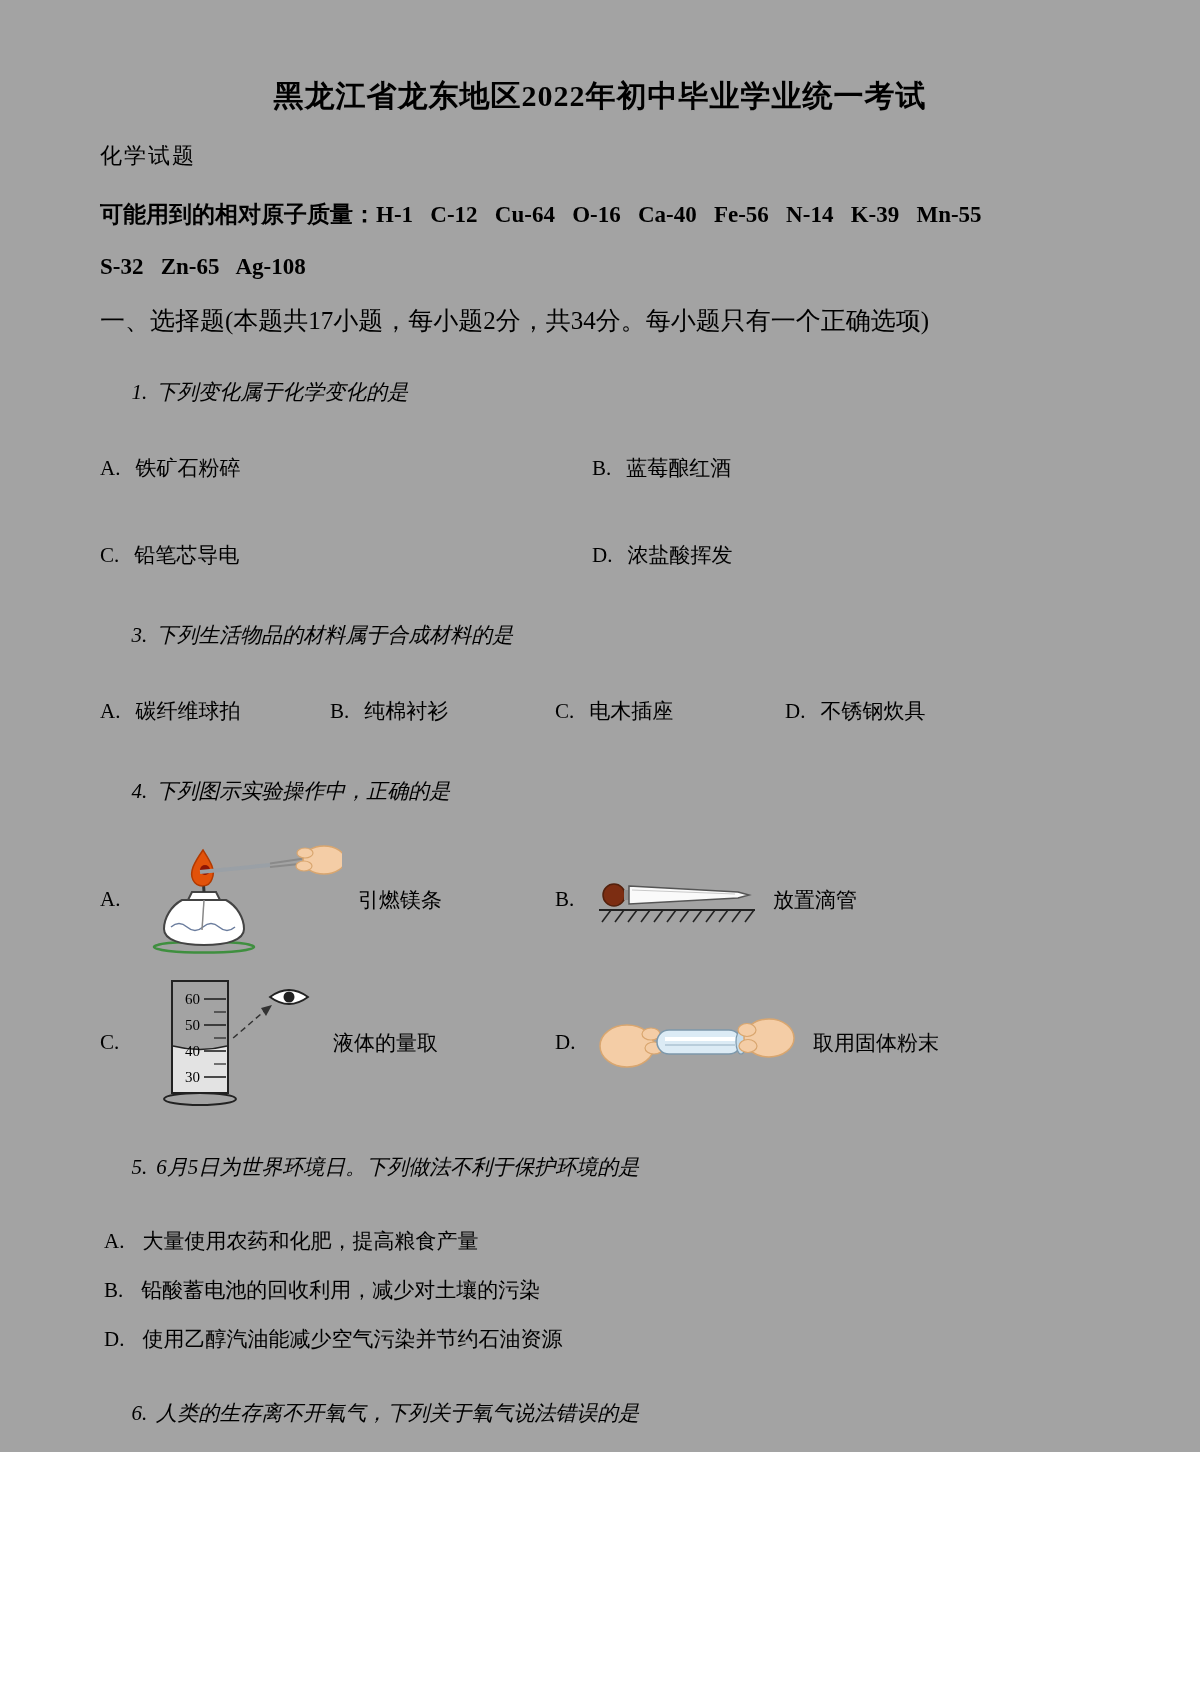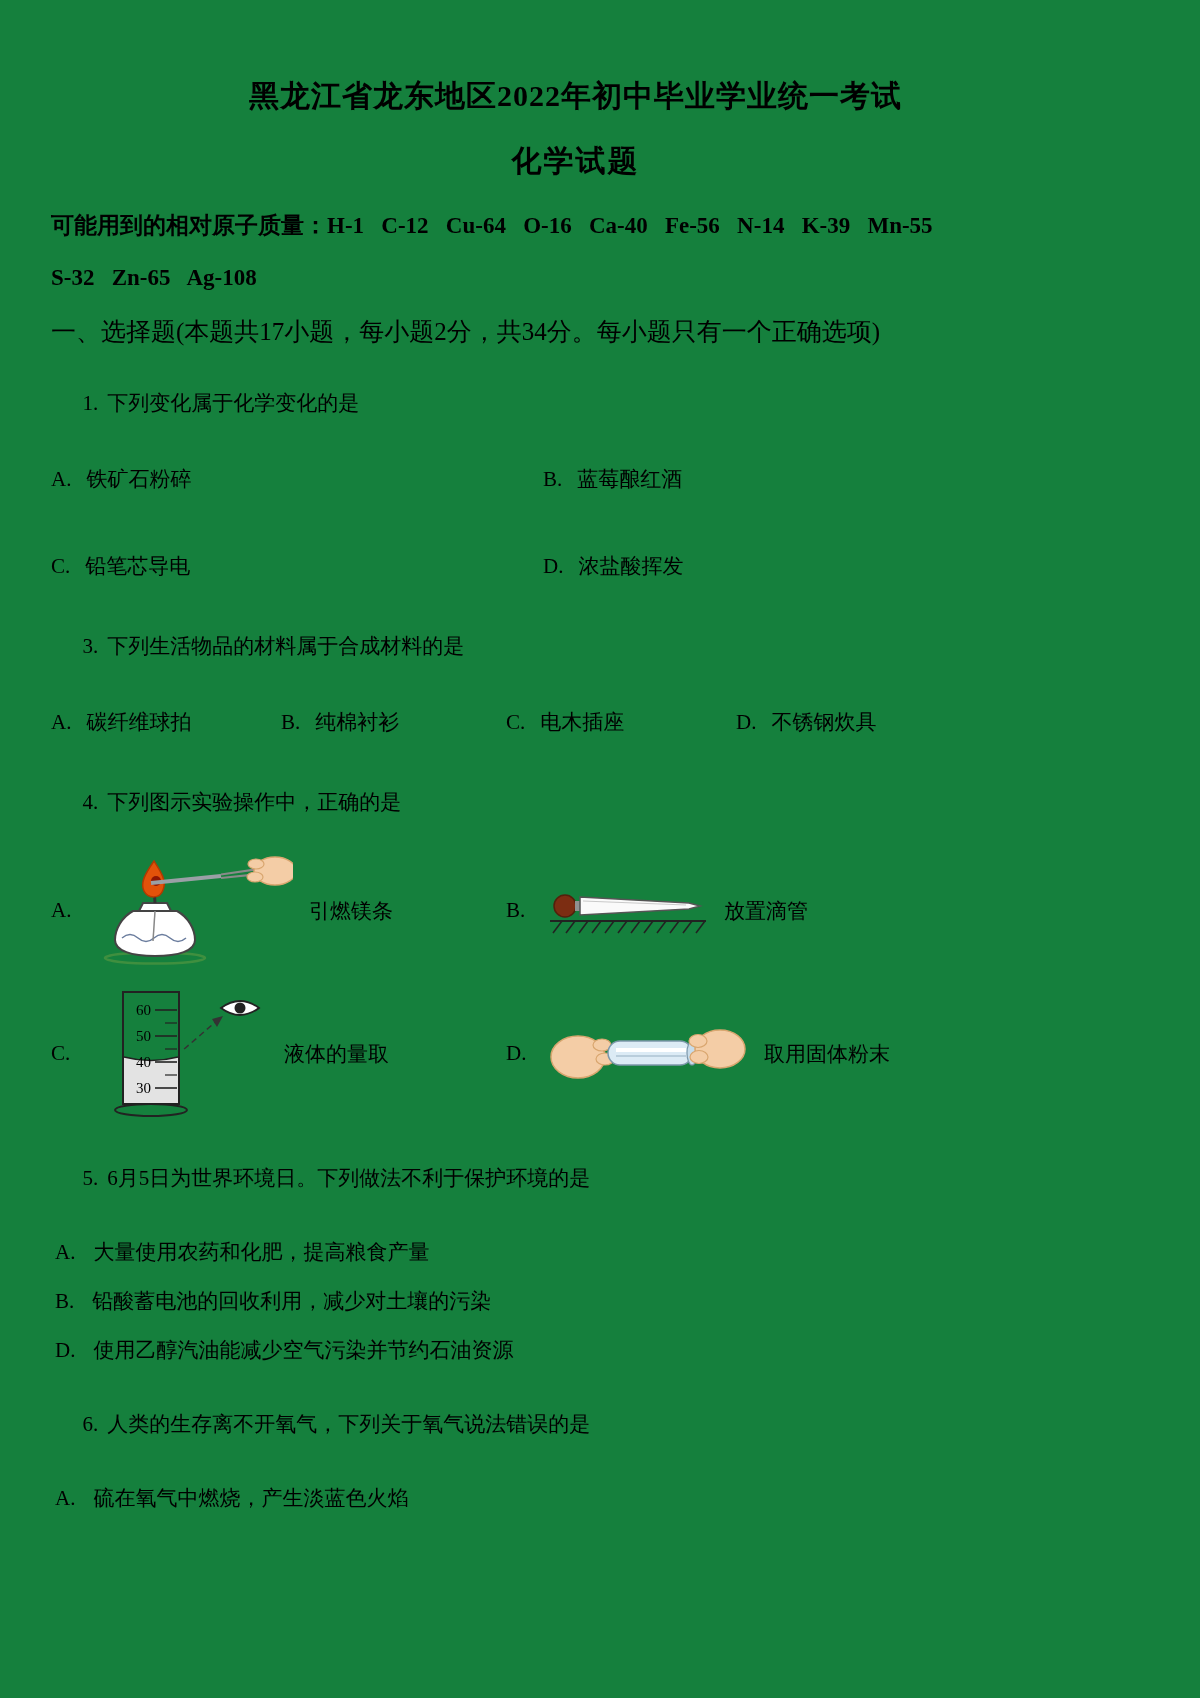--- a/index.html
+++ b/index.html
@@ -1,54 +1,55 @@
 <!DOCTYPE html>
 <html><head>
 <meta charset="utf-8">
 <style>
   * { box-sizing: border-box; }
   html, body { margin: 0; padding: 0; background: #ffffff; }
   .page {
     width: 1200px;
-    height: 1698px;
-    padding: 76px 100px 40px 51px;
+    height: 1452px;
+    padding: 76px 100px 40px 100px;
     font-family: "Liberation Serif", "DejaVu Serif", serif;
     color: #000;
-    background: #15803d;
+    background: #a3a3a3;
     overflow: hidden;
   }
   .title {
     font-size: 30px;
     font-weight: 700;
     text-align: center;
     margin: 0 0 24px 0;
     letter-spacing: 1px;
   }
   .subtitle {
-    font-size: 30px;
-    font-weight: 700;
-    text-align: center;
+    font-size: 22px;
+    font-weight: 400;
+    text-align: left;
     margin: 0 0 28px 0;
     letter-spacing: 2px;
   }
   .bold-line {
     font-size: 23px;
     font-weight: 700;
     margin: 0 0 24px 0;
     white-space: pre-wrap;
   }
   .section-heading {
     font-size: 25px;
     font-weight: 400;
     margin: 2px 0 14px 0;
   }
   .q-text {
     font-size: 21px;
     margin: 16px 0 12px 0;
     white-space: pre-wrap;
+    font-style: italic;
   }
   .q-num { margin-right: 9px; }
   .opts-grid2 {
     display: grid;
     grid-template-columns: 455px 1fr;
     gap: 37px;
   }
   .opts-grid4 {
     display: grid;
     grid-template-columns: 230px 225px 230px 1fr;

